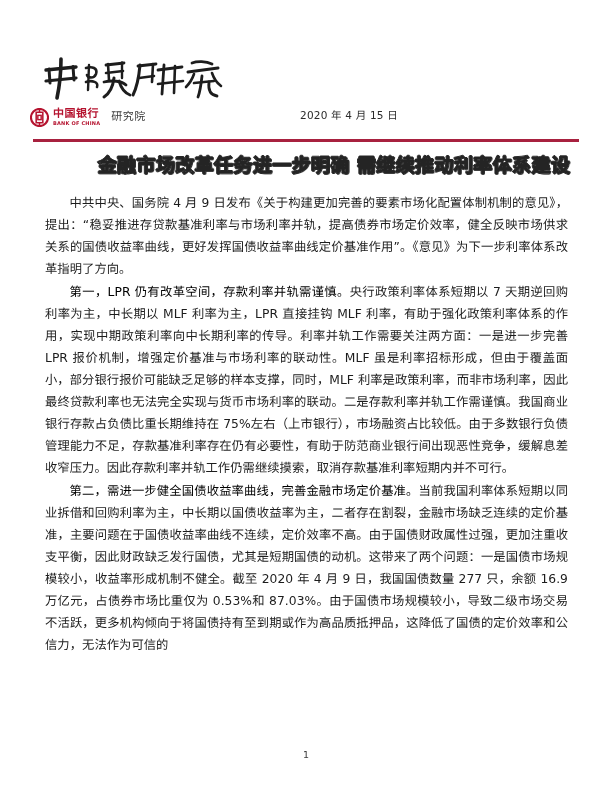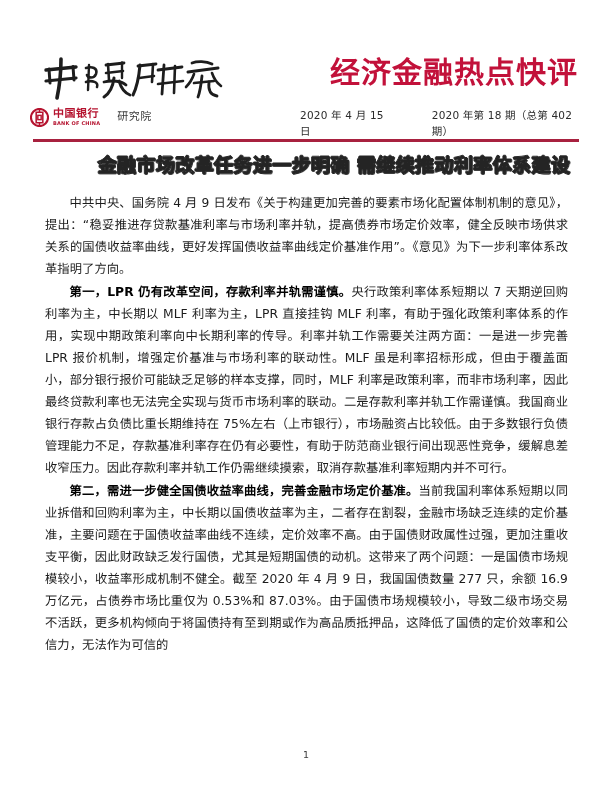--- a/index.html
+++ b/index.html
@@ -69,21 +69,21 @@
     height: 19px;
     flex: 0 0 auto;
     margin-right: 4px;
   }
   .boc-logo svg { display: block; }
   .boc-names {
     display: flex;
     flex-direction: column;
     justify-content: center;
     height: 21px;
-    margin-right: 17px;
+    margin-right: 11px;
   }
   .boc-cn {
     font-size: 11px;
     font-weight: 700;
     color: #B5132F;
     line-height: 12px;
     letter-spacing: 0.5px;
   }
   .boc-en {
     font-size: 5px;
@@ -156,21 +156,21 @@
     font-family: "DejaVu Sans", "Liberation Sans", sans-serif;
     font-size: 12.3px;
     line-height: 22px;
     color: #1c1c1c;
     text-align: justify;
     text-justify: inter-ideograph;
     text-indent: 2em;
     letter-spacing: 0.05px;
   }
   .para .lead {
-    font-weight: 700;
+    font-weight: 400;
     color: #000000;
   }
 
   
   .page-number {
     position: absolute;
     left: 0;
     top: 748px;
     width: 612px;
     text-align: center;
@@ -220,42 +220,40 @@
           <path d="M152 16 L182 12" stroke-width="3"></path>
           <path d="M158 18 C156 24 153 28 150 31" stroke-width="2.6"></path>
           <path d="M176 17 C178 23 181 27 185 30" stroke-width="2.6"></path>
           <path d="M158 27 L178 25" stroke-width="2.6"></path>
           <path d="M166 20 C165 29 164 36 162 41" stroke-width="2.8"></path>
           <path d="M173 26 C172 34 174 39 181 40" stroke-width="2.8"></path>
         </g>
       </svg>
     </div>
 
-    <div class="pub-title">经济金融热点快评</div>
 
     <div class="org-row">
       <span class="boc-logo">
         <svg viewBox="0 0 40 40" width="19" height="19" aria-label="Bank of China logo">
           <circle cx="20" cy="20" r="18" fill="none" stroke="#B5132F" stroke-width="4.5"></circle>
           <rect x="13" y="9" width="14" height="22" fill="none" stroke="#B5132F" stroke-width="3.2"></rect>
           <rect x="16.5" y="15.5" width="7" height="9" fill="none" stroke="#B5132F" stroke-width="3"></rect>
           <line x1="20" y1="2" x2="20" y2="10" stroke="#B5132F" stroke-width="3.2"></line>
           <line x1="20" y1="30" x2="20" y2="38" stroke="#B5132F" stroke-width="3.2"></line>
         </svg>
       </span>
       <span class="boc-names">
         <span class="boc-cn">中国银行</span>
         <span class="boc-en">BANK OF CHINA</span>
       </span>
       <span class="org-sub">研究院</span>
     </div>
 
     <div class="issue-line">
       <span>2020 年 4 月 15 日</span>
-      <span>2020 年第 18 期（总第 402 期）</span>
     </div>
 
     <div class="rule"></div>
   </div>
 
   <div class="article-title">金融市场改革任务进一步明确  需继续推动利率体系建设</div>
 
   <div class="body-text">
     <p class="para">
       <span class="lead"></span><span>中共中央、国务院 4 月 9 日发布《关于构建更加完善的要素市场化配置体制机制的意见》，提出：“稳妥推进存贷款基准利率与市场利率并轨，提高债券市场定价效率，健全反映市场供求关系的国债收益率曲线，更好发挥国债收益率曲线定价基准作用”。《意见》为下一步利率体系改革指明了方向。</span>

